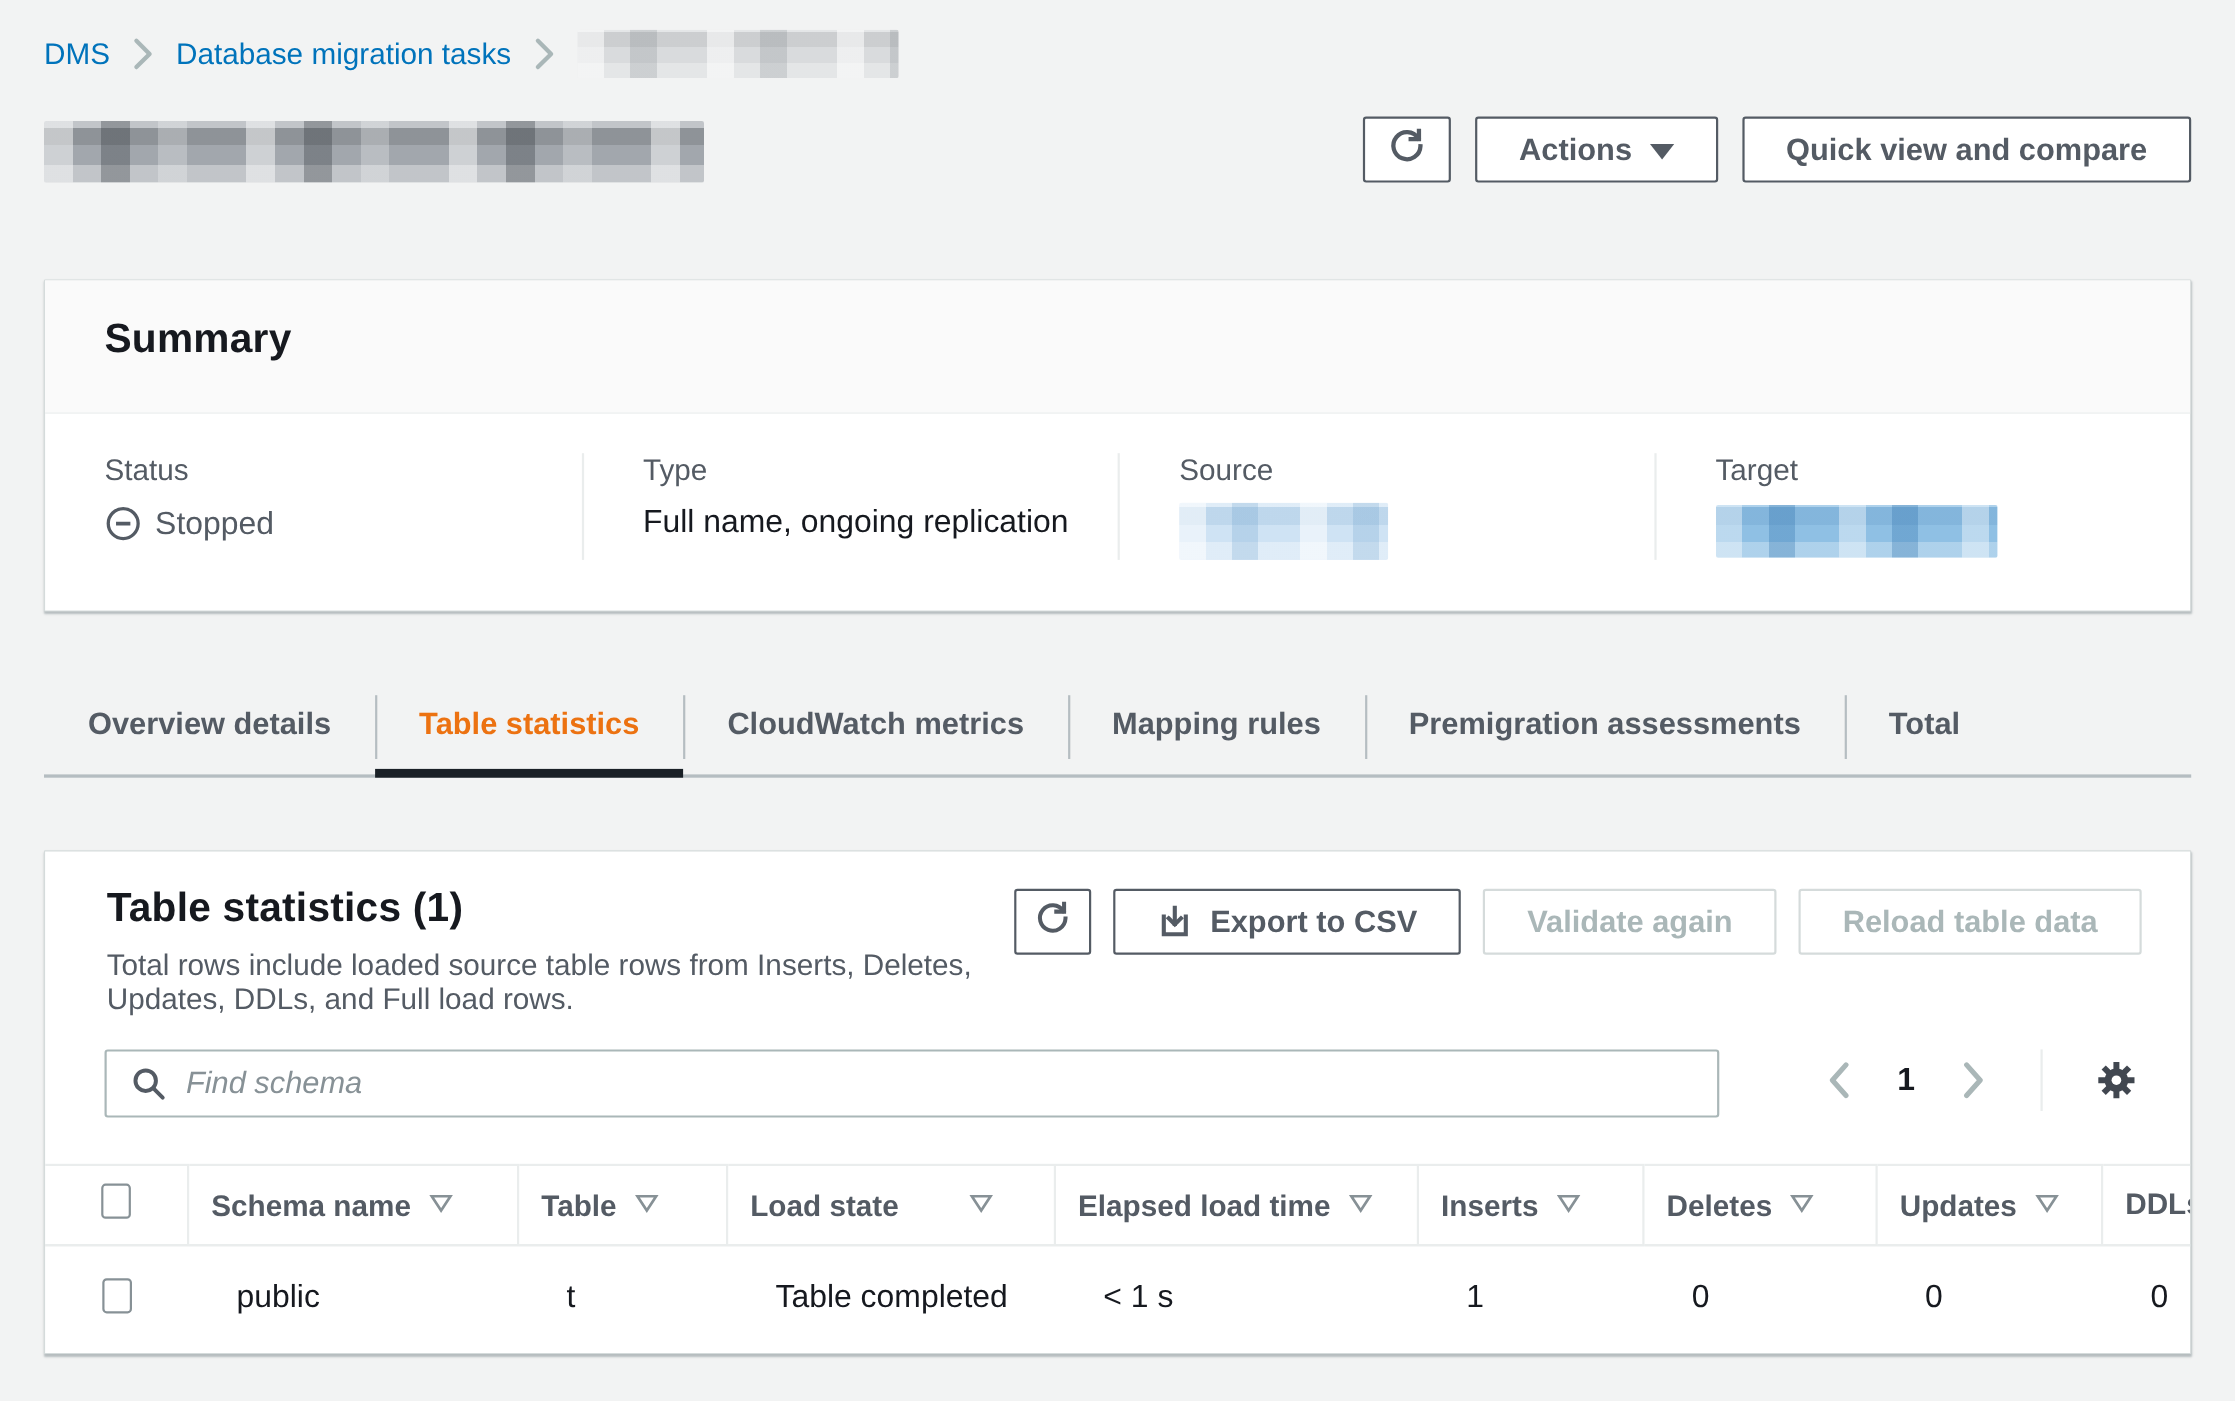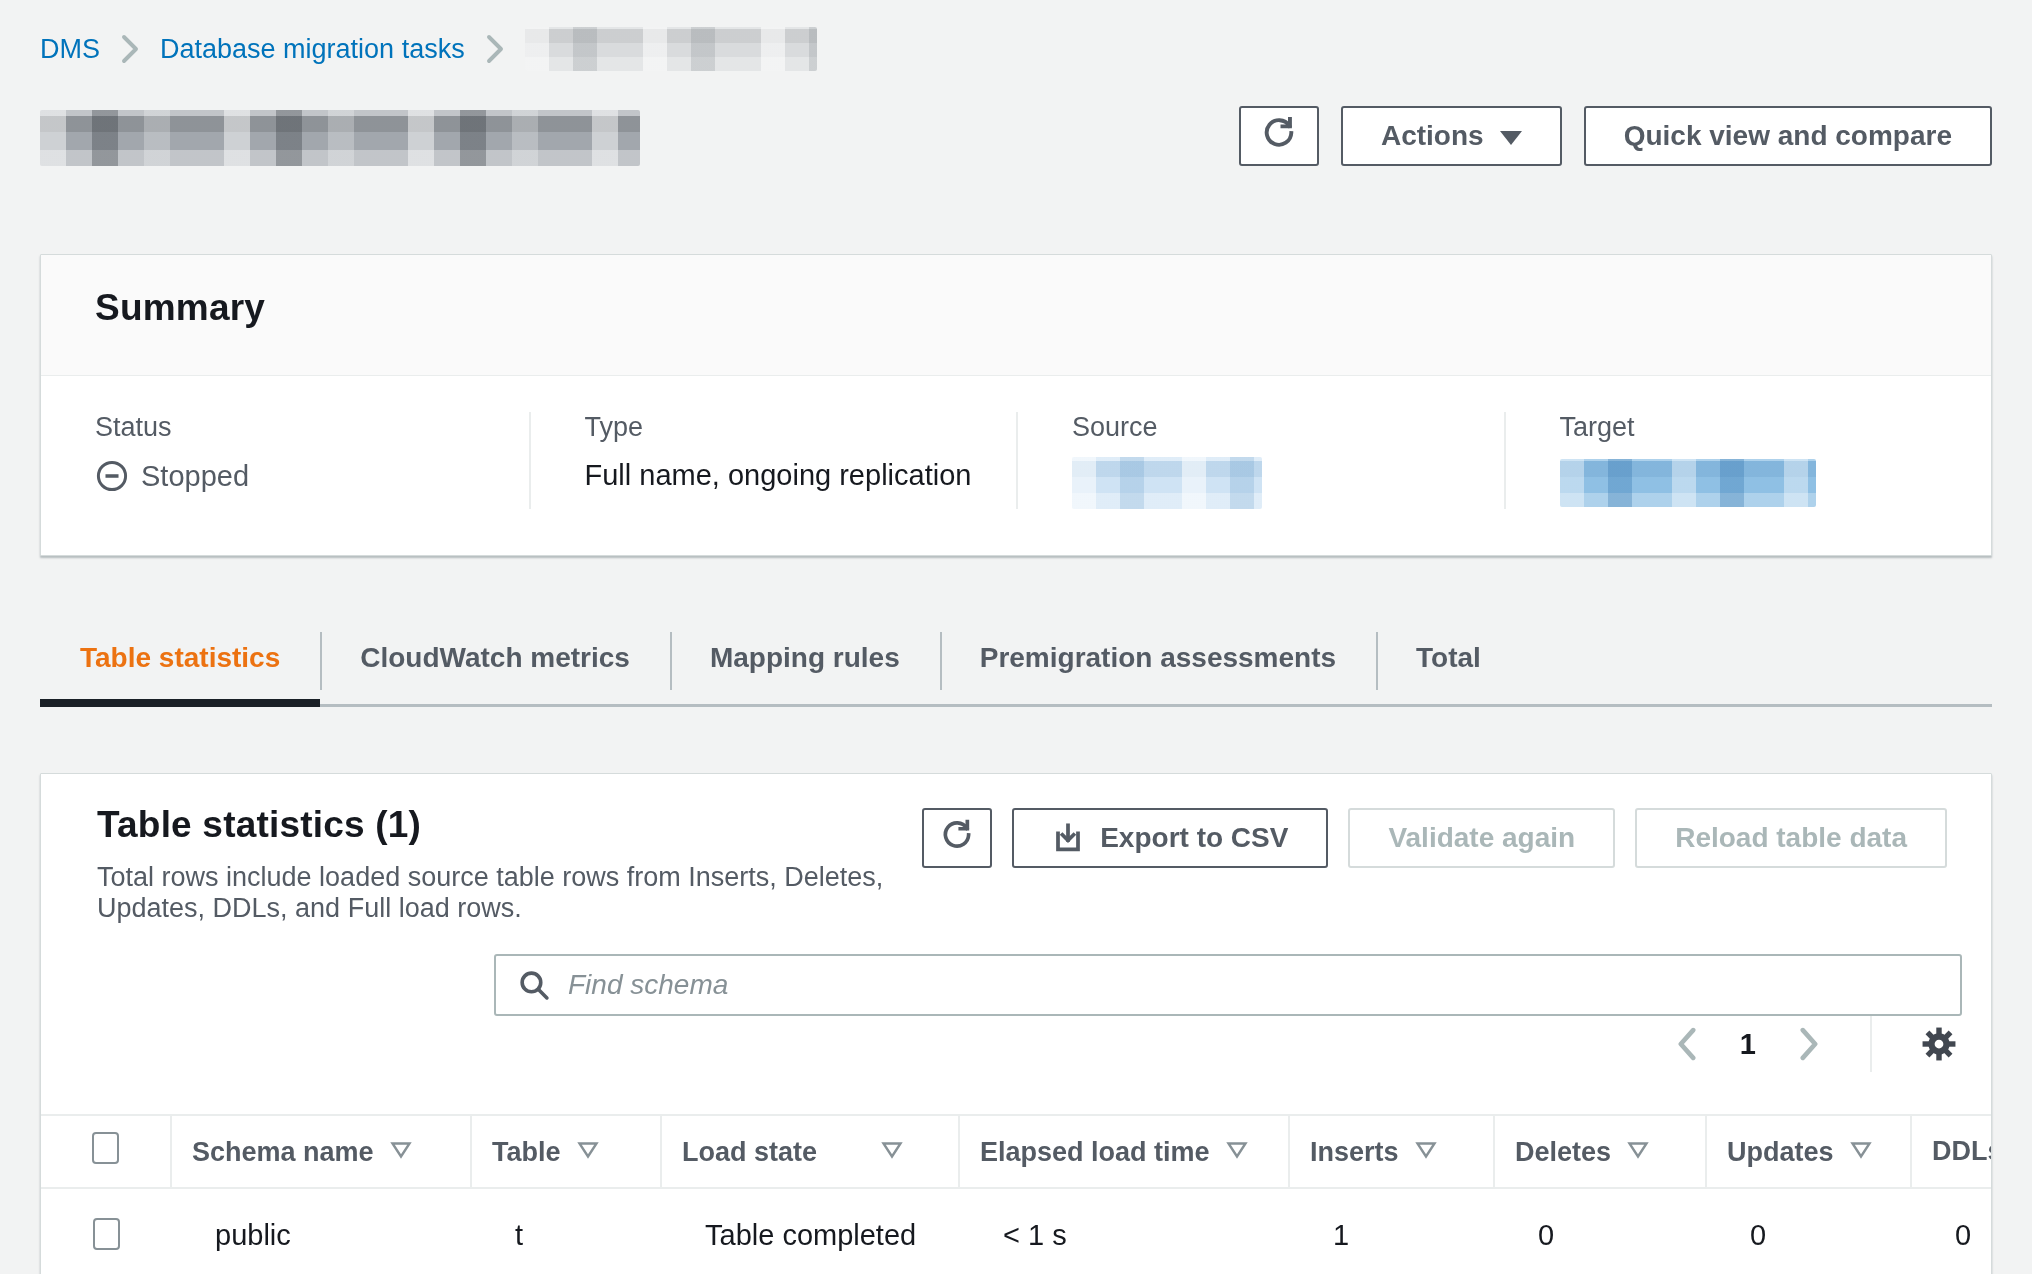--- a/index.html
+++ b/index.html
@@ -92,21 +92,21 @@
   .tab.active::after {
     content: ""; position: absolute; left: 0; right: 0; bottom: -3px; height: 8px; background: #1a2026;
   }
 
   
   .stats-card { margin-top: 66px; overflow: hidden; }
   .stats-header { display: flex; justify-content: space-between; align-items: flex-start; padding: 30px 44px 0 56px; }
   .stats-desc { margin-top: 16px; font-size: 27px; color: #545b64; }
   .stats-buttons { display: flex; align-items: center; gap: 20px; padding-top: 4px; }
 
-  .toolbar { display: flex; align-items: flex-end; margin-top: 30px; padding: 0 29px 0 54px; flex-direction: column; }
+  .toolbar { display: flex; align-items: flex-start; margin-top: 30px; padding: 0 44px 0 54px; }
   .search-box {
     display: flex; align-items: center; gap: 16px;
     width: 1468px; height: 62px; background: #fff;
     border: 2px solid #aab7b8; border-radius: 3px; padding: 0 20px;
   }
   .search-box input {
     border: none; outline: none; flex: 1; font-size: 28px; font-style: italic;
     color: #16191f; background: transparent; font-family: inherit;
   }
   .search-box input::placeholder { color: #879196; font-style: italic; }
@@ -207,20 +207,21 @@
         <div class="mosaic mosaic-blue-light source-redacted"></div>
       </div>
       <div class="summary-col">
         <div class="field-label">Target</div>
         <div class="mosaic mosaic-blue-strong target-redacted"></div>
       </div>
     </div>
   </section>
 
   <div class="tabs">
+    <div class="tab">Overview details</div>
     <div class="tab active">Table statistics</div>
     <div class="tab">CloudWatch metrics</div>
     <div class="tab">Mapping rules</div>
     <div class="tab">Premigration assessments</div>
     <div class="tab">Total</div>
   </div>
 
   <section class="card stats-card">
     <div class="stats-header">
       <div>

